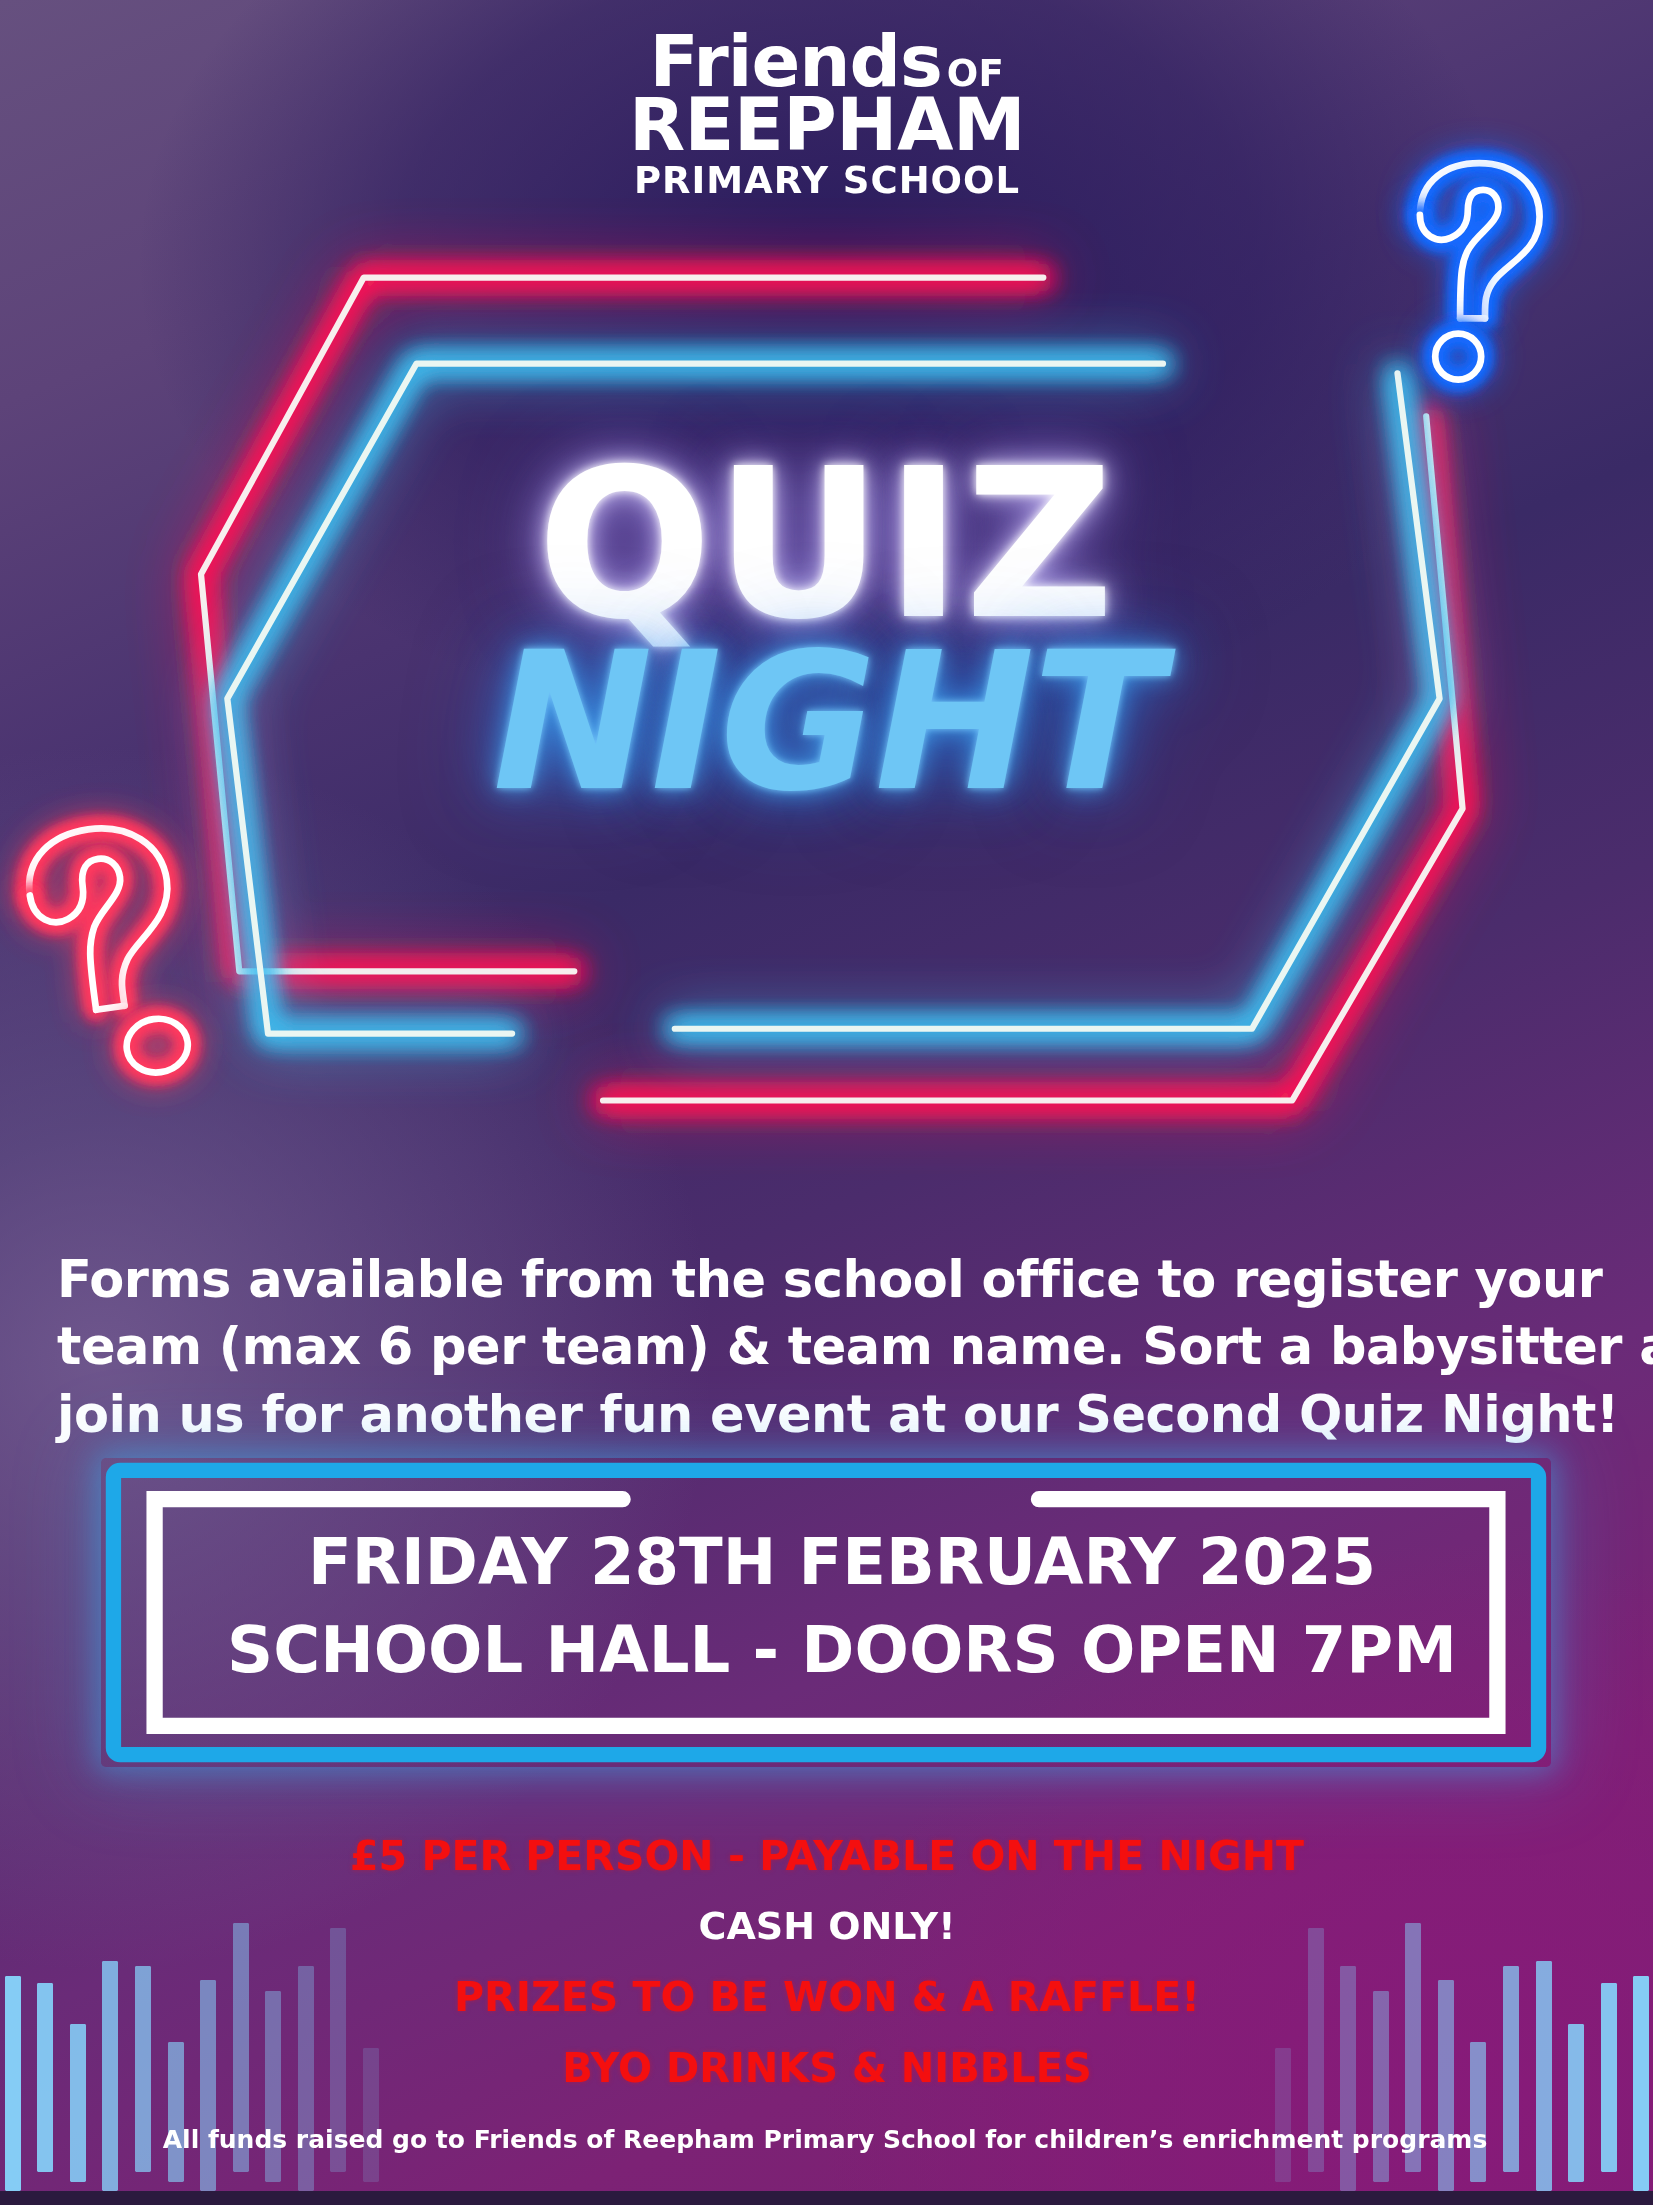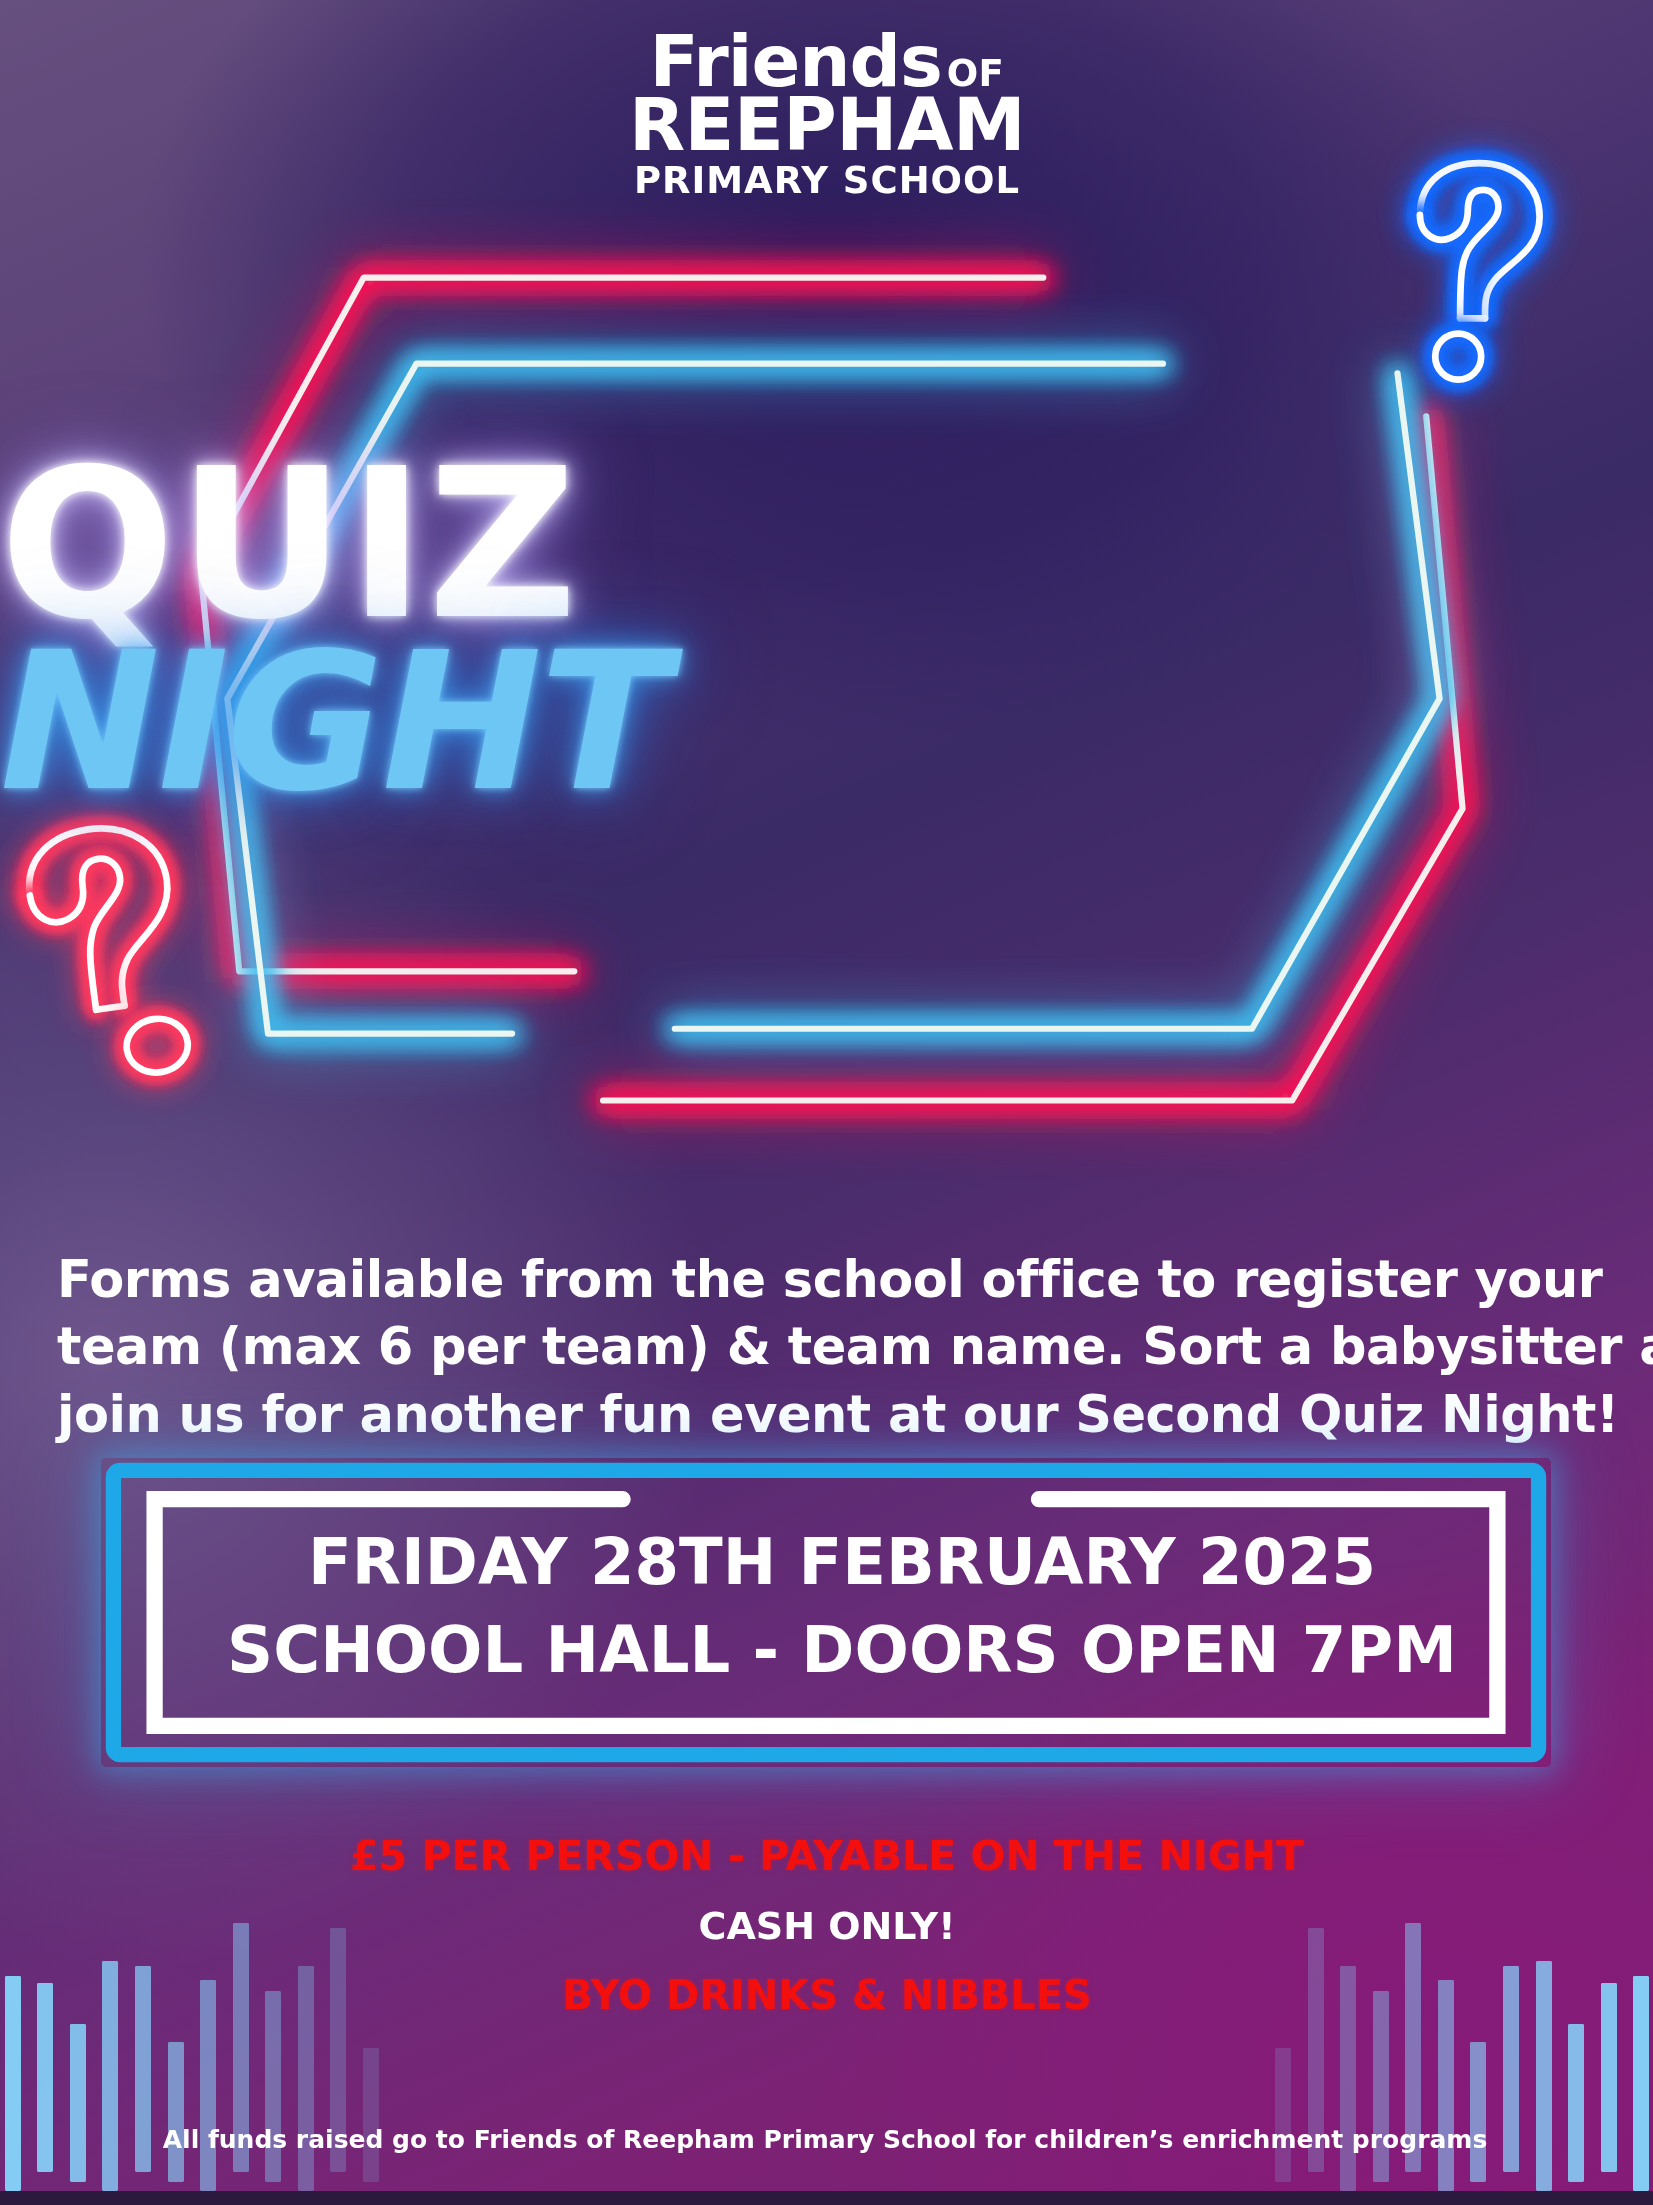--- a/index.html
+++ b/index.html
@@ -85,20 +85,21 @@
   
   .qmark{ position:absolute; z-index:8; }
   .qmark.tr{ right:52px; top:144px; width:211px; height:249px; }
   .qmark.bl{ left:17px; top:785px; width:220px; height:325px; transform:rotate(-8deg); }
   .qmark svg{ width:100%; height:100%; display:block; overflow:visible; }
 
   
   .title{
     position:absolute;
     left:0; right:0; top:445px;
+    text-align:center;
     z-index:12;
     pointer-events:none;
   }
   .title .quiz{
     font-family:"DejaVu Sans", sans-serif;
     font-size:206px;
     font-weight:700;
     line-height:0.98;
     color:#ffffff;
     letter-spacing:2.9px;
@@ -375,19 +376,20 @@
     </svg>
     <div class="dtext">
       <div>FRIDAY 28TH FEBRUARY 2025</div>
       <div>SCHOOL HALL - DOORS OPEN 7PM</div>
     </div>
   </div>
 
   <div class="promo">
     <div class="p1 red">£5 PER PERSON - PAYABLE ON THE NIGHT</div>
     <div class="p2 white">CASH ONLY!</div>
+    <div class="p3 red">PRIZES TO BE WON &amp; A RAFFLE!</div>
     <div class="p4 red">BYO DRINKS &amp; NIBBLES</div>
   </div>
 
   <div class="footer">All funds raised go to Friends of Reepham Primary School for children’s enrichment programs</div>
 
 </div>
 
 
 </body></html>

